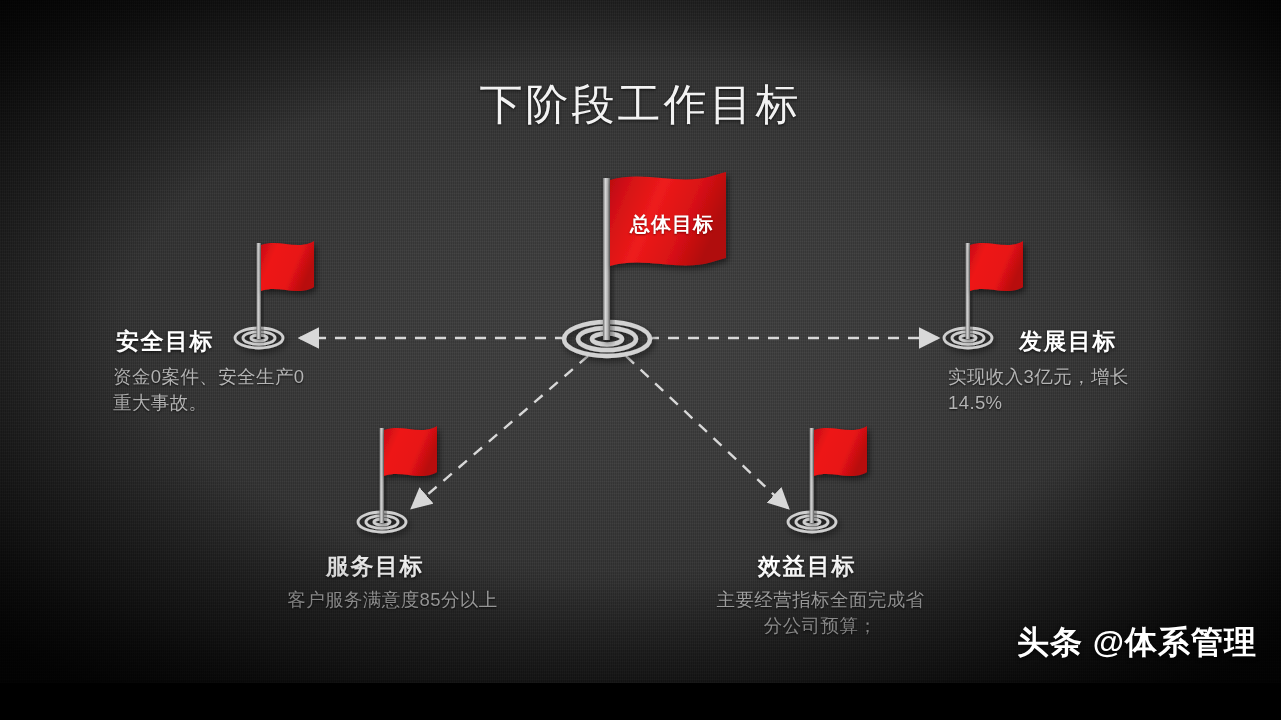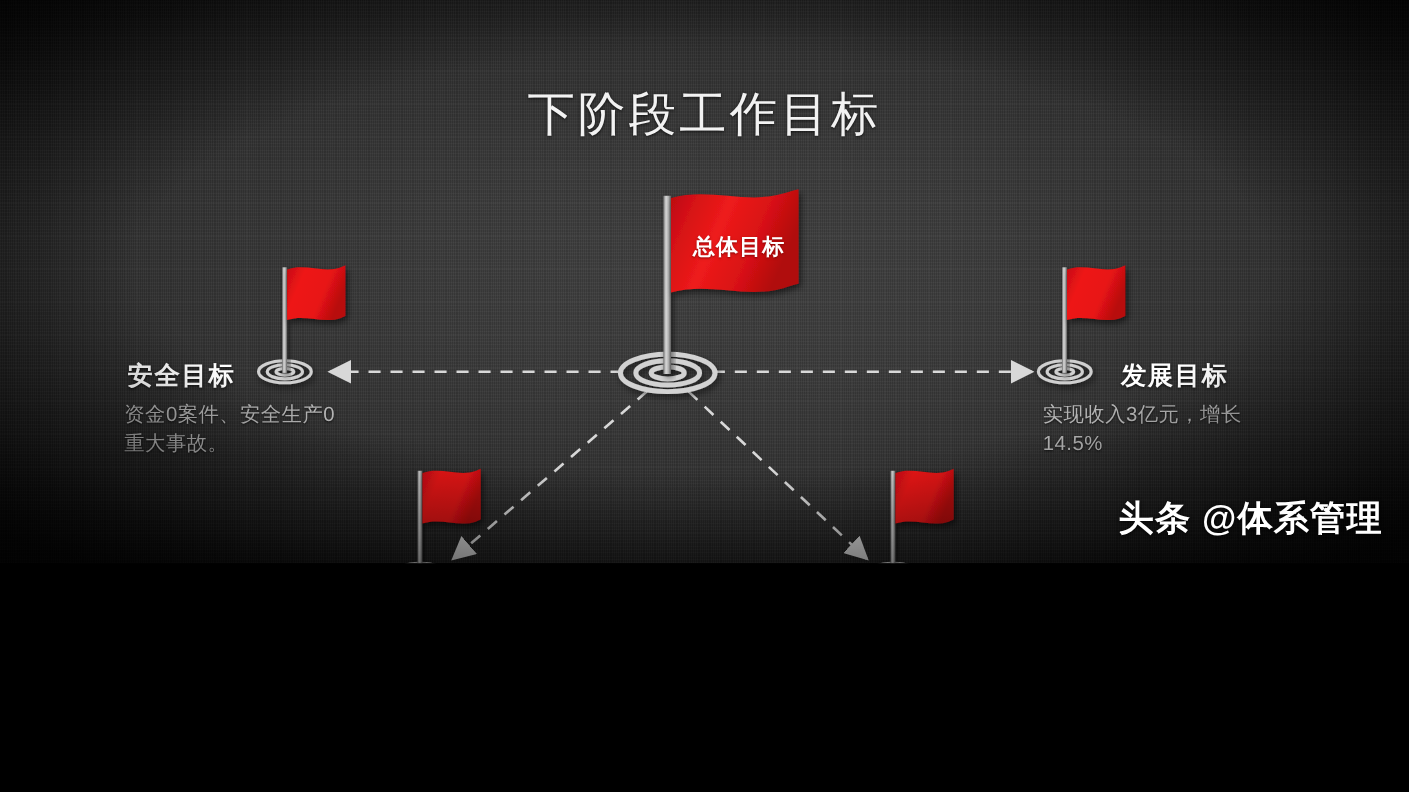--- a/index.html
+++ b/index.html
@@ -6,21 +6,21 @@
     margin: 0;
     padding: 0;
     background: #000;
   }
   body {
     font-family: "Liberation Sans", "DejaVu Sans", sans-serif;
   }
   #slide {
     position: relative;
     width: 1281px;
-    height: 512px;
+    height: 683px;
     overflow: hidden;
     background:
       radial-gradient(ellipse 78% 72% at 50% 48%,
         #3e3e3e 0%,
         #393939 28%,
         #303030 52%,
         #1e1e1e 74%,
         #0c0c0c 90%,
         #040404 100%);
   }

